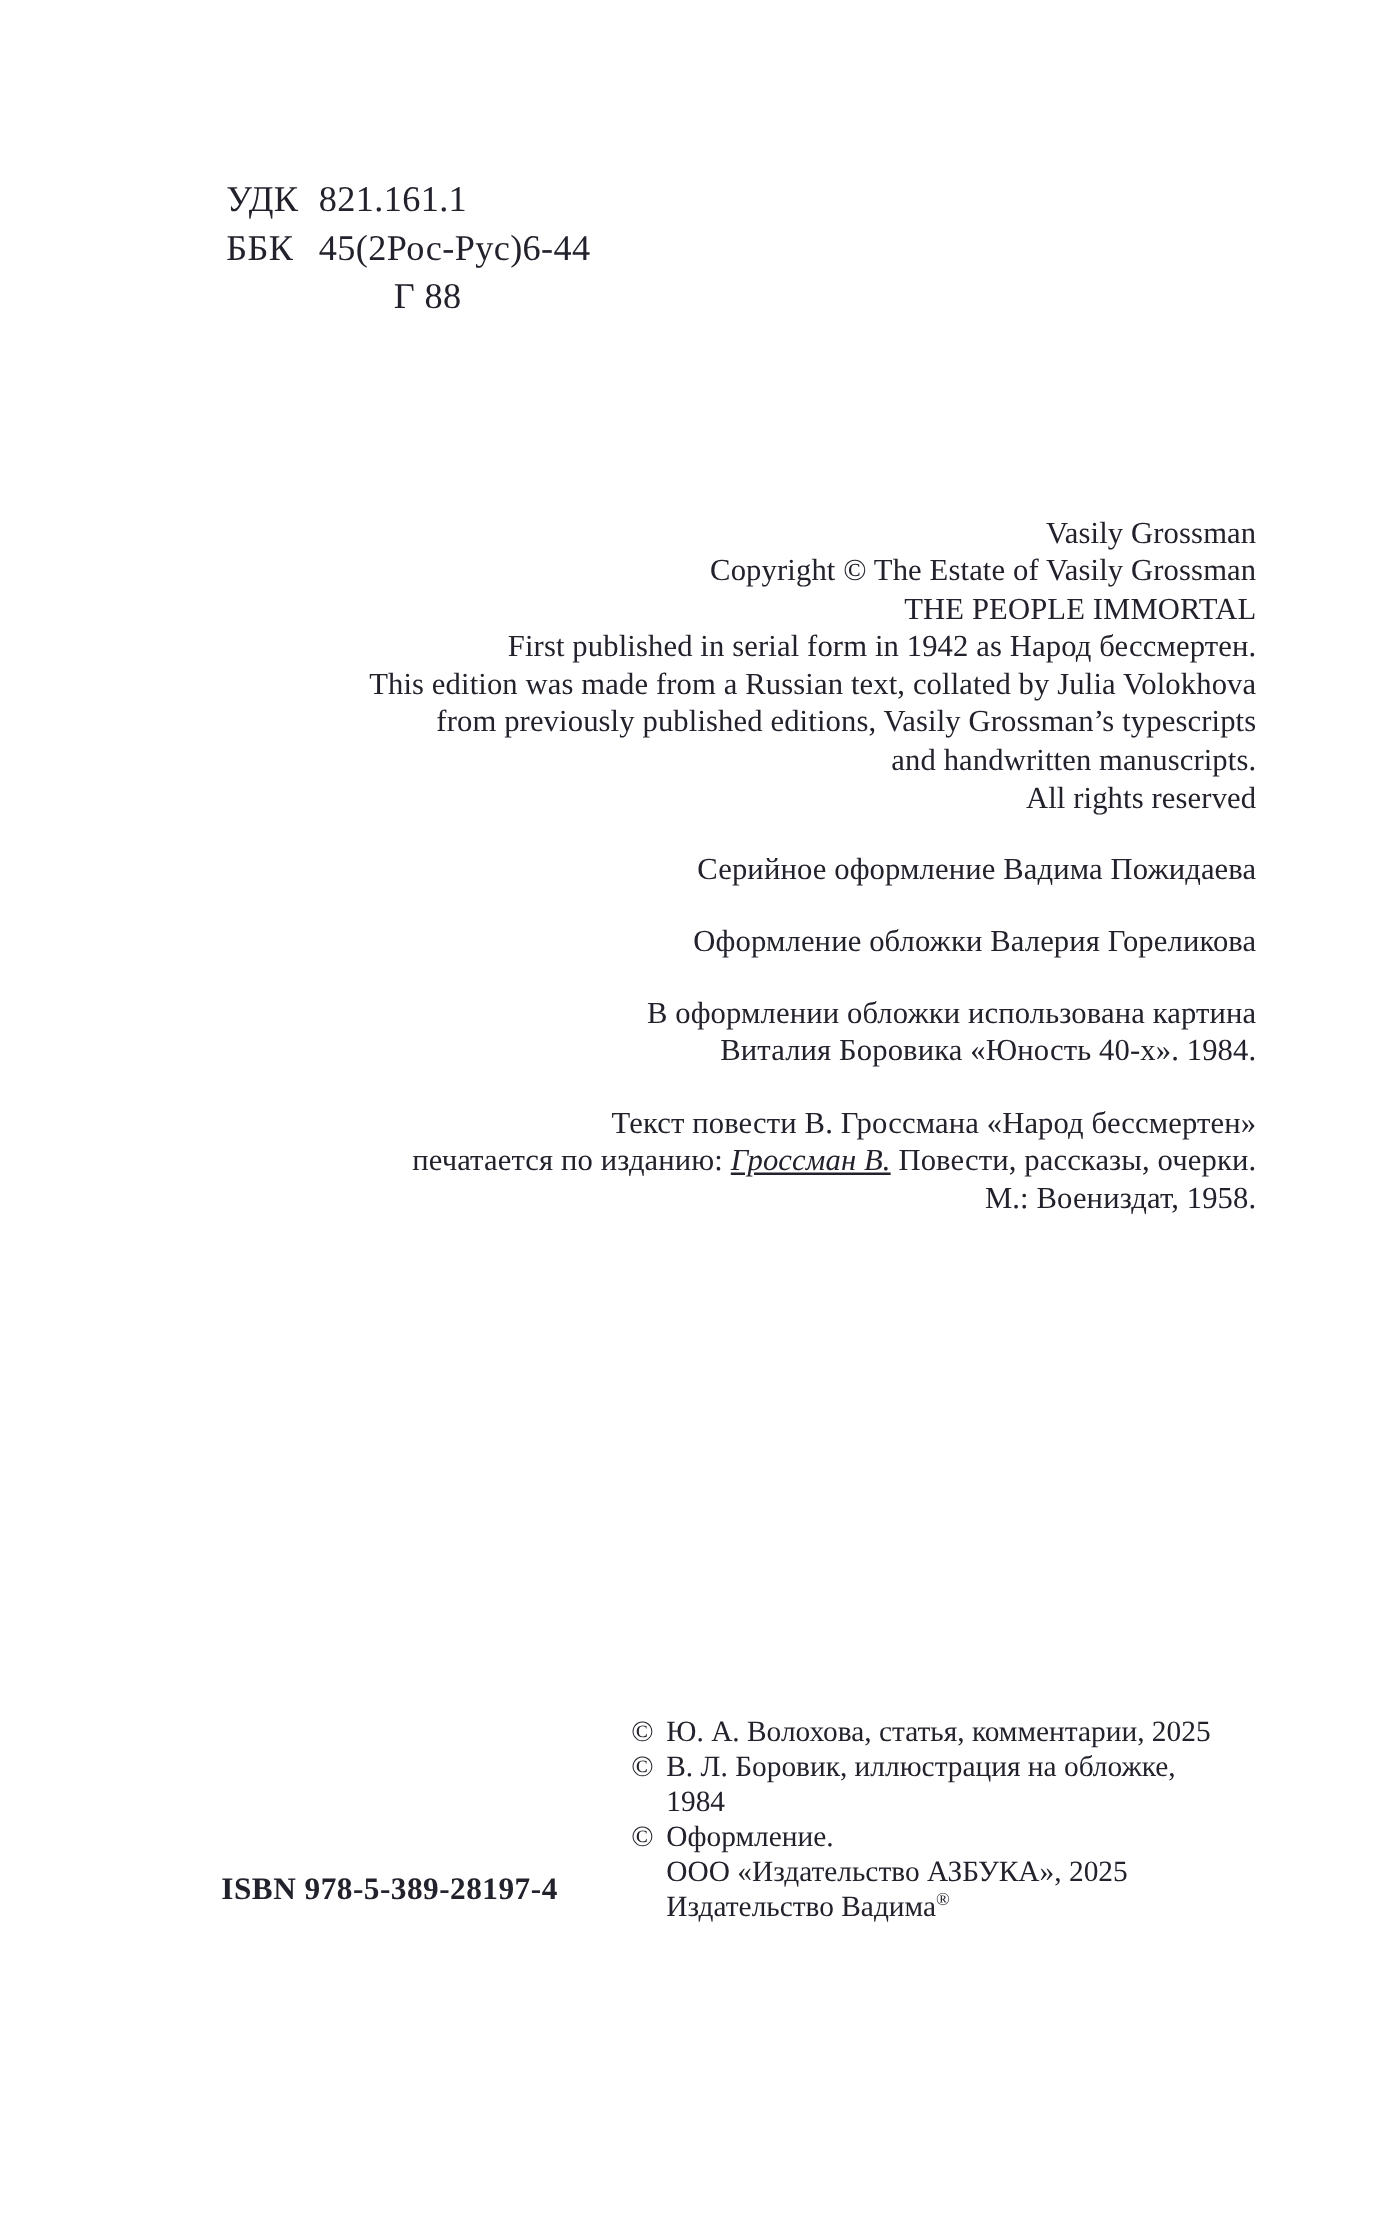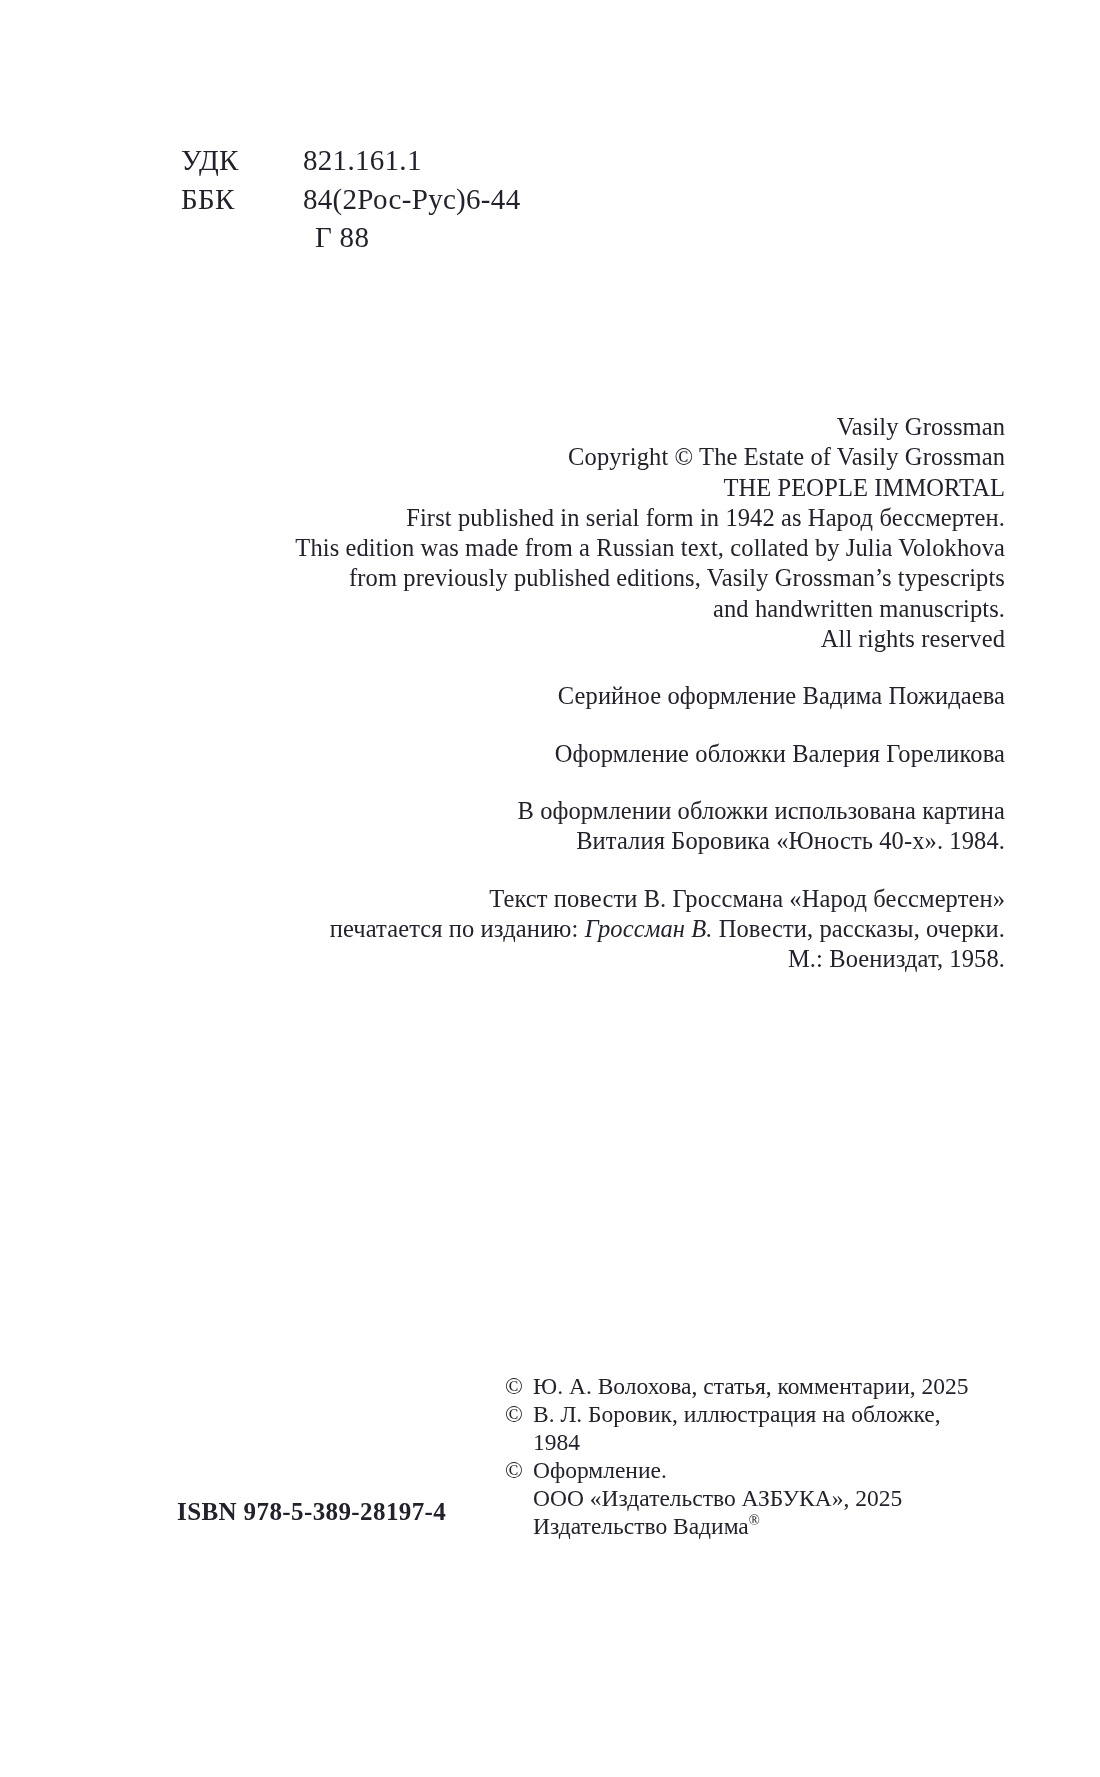--- a/index.html
+++ b/index.html
@@ -24,37 +24,37 @@
   
   #cataloging {
     position: absolute;
     left: 181px;
     top: 141px;
     font-size: 29px;
     line-height: 38.5px;
     letter-spacing: 0.3px;
     white-space: nowrap;
   }
-  .cat-row { display: flex; gap: 48px; }
+  .cat-row { display: flex; }
   .cat-label { width: 74px; }
   .cat-mark { margin-left: 134px; }
 
   
   #central {
     position: absolute;
     left: 125px;
     top: 412px;
     width: 880px;
     text-align: right;
     font-size: 24.5px;
     line-height: 30.3px;
     letter-spacing: 0.1px;
   }
   #central .para + .para { margin-top: 27px; }
-  .it { font-style: italic; }
+  .it { font-style: italic; text-decoration: underline; }
 
   
   #copyrights {
     position: absolute;
     left: 505px;
     top: 1372px;
     font-size: 23.5px;
     line-height: 28px;
     white-space: nowrap;
   }
@@ -78,21 +78,21 @@
 
 <div id="page">
 
   <div id="cataloging">
     <div class="cat-row">
       <span class="cat-label">УДК</span>
       <span class="cat-value">821.161.1</span>
     </div>
     <div class="cat-row">
       <span class="cat-label">ББК</span>
-      <span class="cat-value">84(2Рос-Рус)6-44</span>
+      <span class="cat-value">45(2Рос-Рус)6-44</span>
     </div>
     <div class="cat-mark">Г 88</div>
   </div>
 
   <div id="central">
 
     <div class="para">
       <div class="line">Vasily Grossman</div>
       <div class="line">Copyright © The Estate of Vasily Grossman</div>
       <div class="line">THE PEOPLE IMMORTAL</div>

